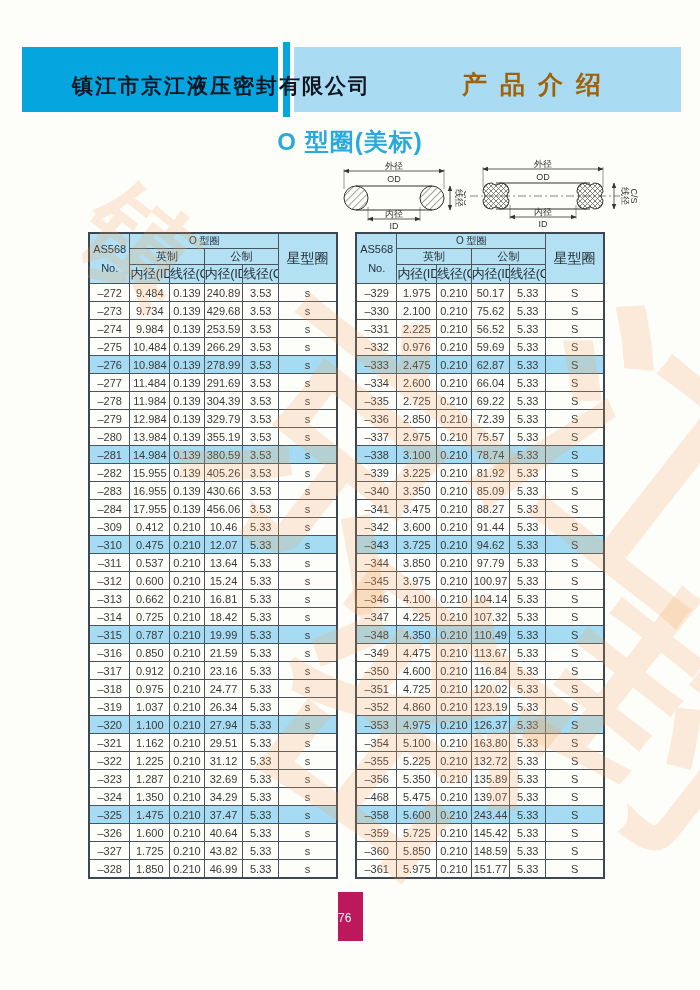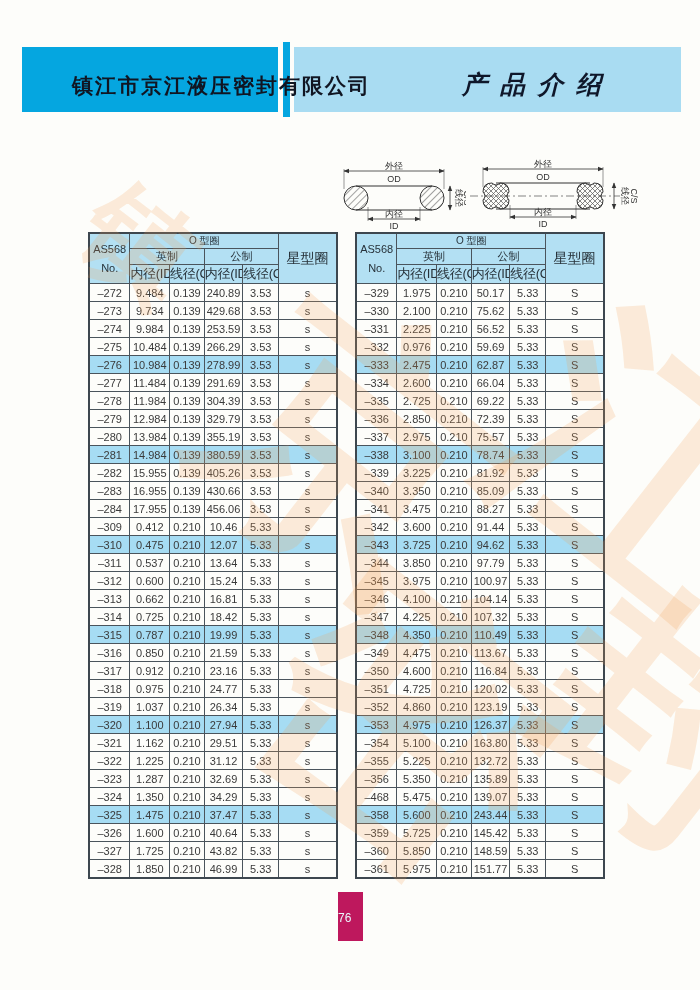--- a/index.html
+++ b/index.html
@@ -14,22 +14,22 @@
   .banner-stripe{ position:absolute; left:283px; top:42px; width:7px;   height:75px; background:#05a6e0; }
   .banner-light { position:absolute; left:294px; top:47px; width:387px; height:65px; background:#a9dcf2; }
   .company-name {
     position:absolute; left:72px; top:72px; width:320px;
     font-family:Liberation Serif, serif;
     font-weight:bold; font-size:21px; letter-spacing:2px; color:#101522;
     z-index:2; white-space:nowrap;
   }
   .section-title {
     position:absolute; left:462px; top:68px;
-    font-weight:bold; font-style:italic; font-size:25px; letter-spacing:13px;
-    color:#0f172a; z-index:2; white-space:nowrap;
+    font-weight:bold; font-size:25px; letter-spacing:13px;
+    color:#a16207; z-index:2; white-space:nowrap;
   }
   
   .page-title {
     position:absolute; left:0; top:126px; width:700px; text-align:center;
     font-size:24px; font-weight:bold; letter-spacing:1px; color:#2aa9da;
   }
   
   .info { position:absolute; left:88px; top:165px; font-size:13px; line-height:21px; color:#2e2e2e; }
   .info div { white-space:nowrap; }
   
@@ -75,20 +75,21 @@
 <body>
 
 <div class="sheet">
 
   <div class="banner-dark"></div>
   <div class="banner-stripe"></div>
   <div class="banner-light"></div>
   <div class="company-name">镇江市京江液压密封有限公司</div>
   <div class="section-title">产品介绍</div>
 
+  <div class="page-title">O 型圈(美标)</div>
 
   <div class="info">
   </div>
 
   <svg class="diag-o" width="130" height="70" viewBox="0 0 130 70">
     <defs>
       <pattern id="hatch" width="5" height="5" patternUnits="userSpaceOnUse" patternTransform="rotate(45)">
         <line x1="0" y1="0" x2="0" y2="5" stroke="#555" stroke-width="1.1"></line>
       </pattern>
       <pattern id="xhatch" width="5" height="5" patternUnits="userSpaceOnUse">

